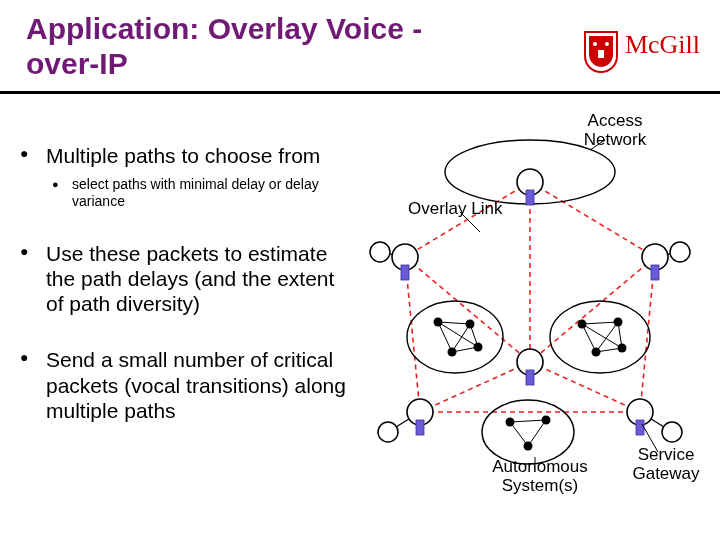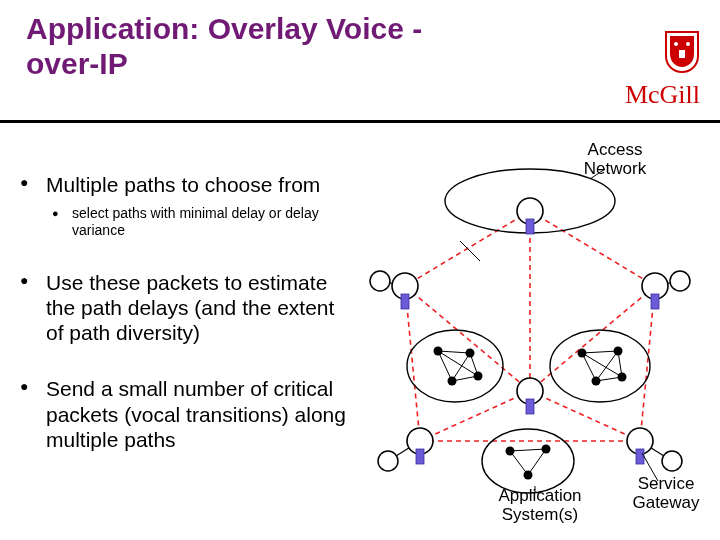--- a/index.html
+++ b/index.html
@@ -20,24 +20,23 @@
   }
   .title {
     font-size: 30px;
     font-weight: bold;
     color: #701a75;
     line-height: 1.15;
     max-width: 440px;
   }
   .logo-box {
     display: flex;
-    align-items: flex-end;
+    align-items: flex-start;
     gap: 6px;
     padding-top: 18px;
-    flex-direction: column;
   }
   .crest {
     width: 36px; height: 44px;
   }
   .logo-text {
     font-family: Georgia, 'Times New Roman', serif;
     font-size: 26px;
     font-weight: normal;
     color: #cc0000;
   }
@@ -179,16 +178,17 @@
         <rect x="166" y="78" width="8" height="15" fill="#6b5bd6" stroke="#3a2fa0" stroke-width="0.8"></rect>
         <rect x="41" y="153" width="8" height="15" fill="#6b5bd6" stroke="#3a2fa0" stroke-width="0.8"></rect>
         <rect x="291" y="153" width="8" height="15" fill="#6b5bd6" stroke="#3a2fa0" stroke-width="0.8"></rect>
         <rect x="166" y="258" width="8" height="15" fill="#6b5bd6" stroke="#3a2fa0" stroke-width="0.8"></rect>
         <rect x="56" y="308" width="8" height="15" fill="#6b5bd6" stroke="#3a2fa0" stroke-width="0.8"></rect>
         <rect x="276" y="308" width="8" height="15" fill="#6b5bd6" stroke="#3a2fa0" stroke-width="0.8"></rect>
         <line x1="175" y1="345" x2="175" y2="352" stroke="#000" stroke-width="1"></line>
         <line x1="282" y1="312" x2="298" y2="340" stroke="#000" stroke-width="1"></line>
       </svg>
     <div class="dlabel" style="left:210px; top:0px; width:90px;">Access Network</div>
-    <div class="dlabel" style="left:120px; top:346px; width:120px;">Application System(s)</div>
+    <div class="dlabel" style="left:48px; top:88px;">Overlay Link</div>
+    <div class="dlabel" style="left:120px; top:346px; width:120px;">Autonomous System(s)</div>
     <div class="dlabel" style="left:266px; top:334px; width:80px;">Service Gateway</div>
   </div>
 </div>
 
 </body></html>

